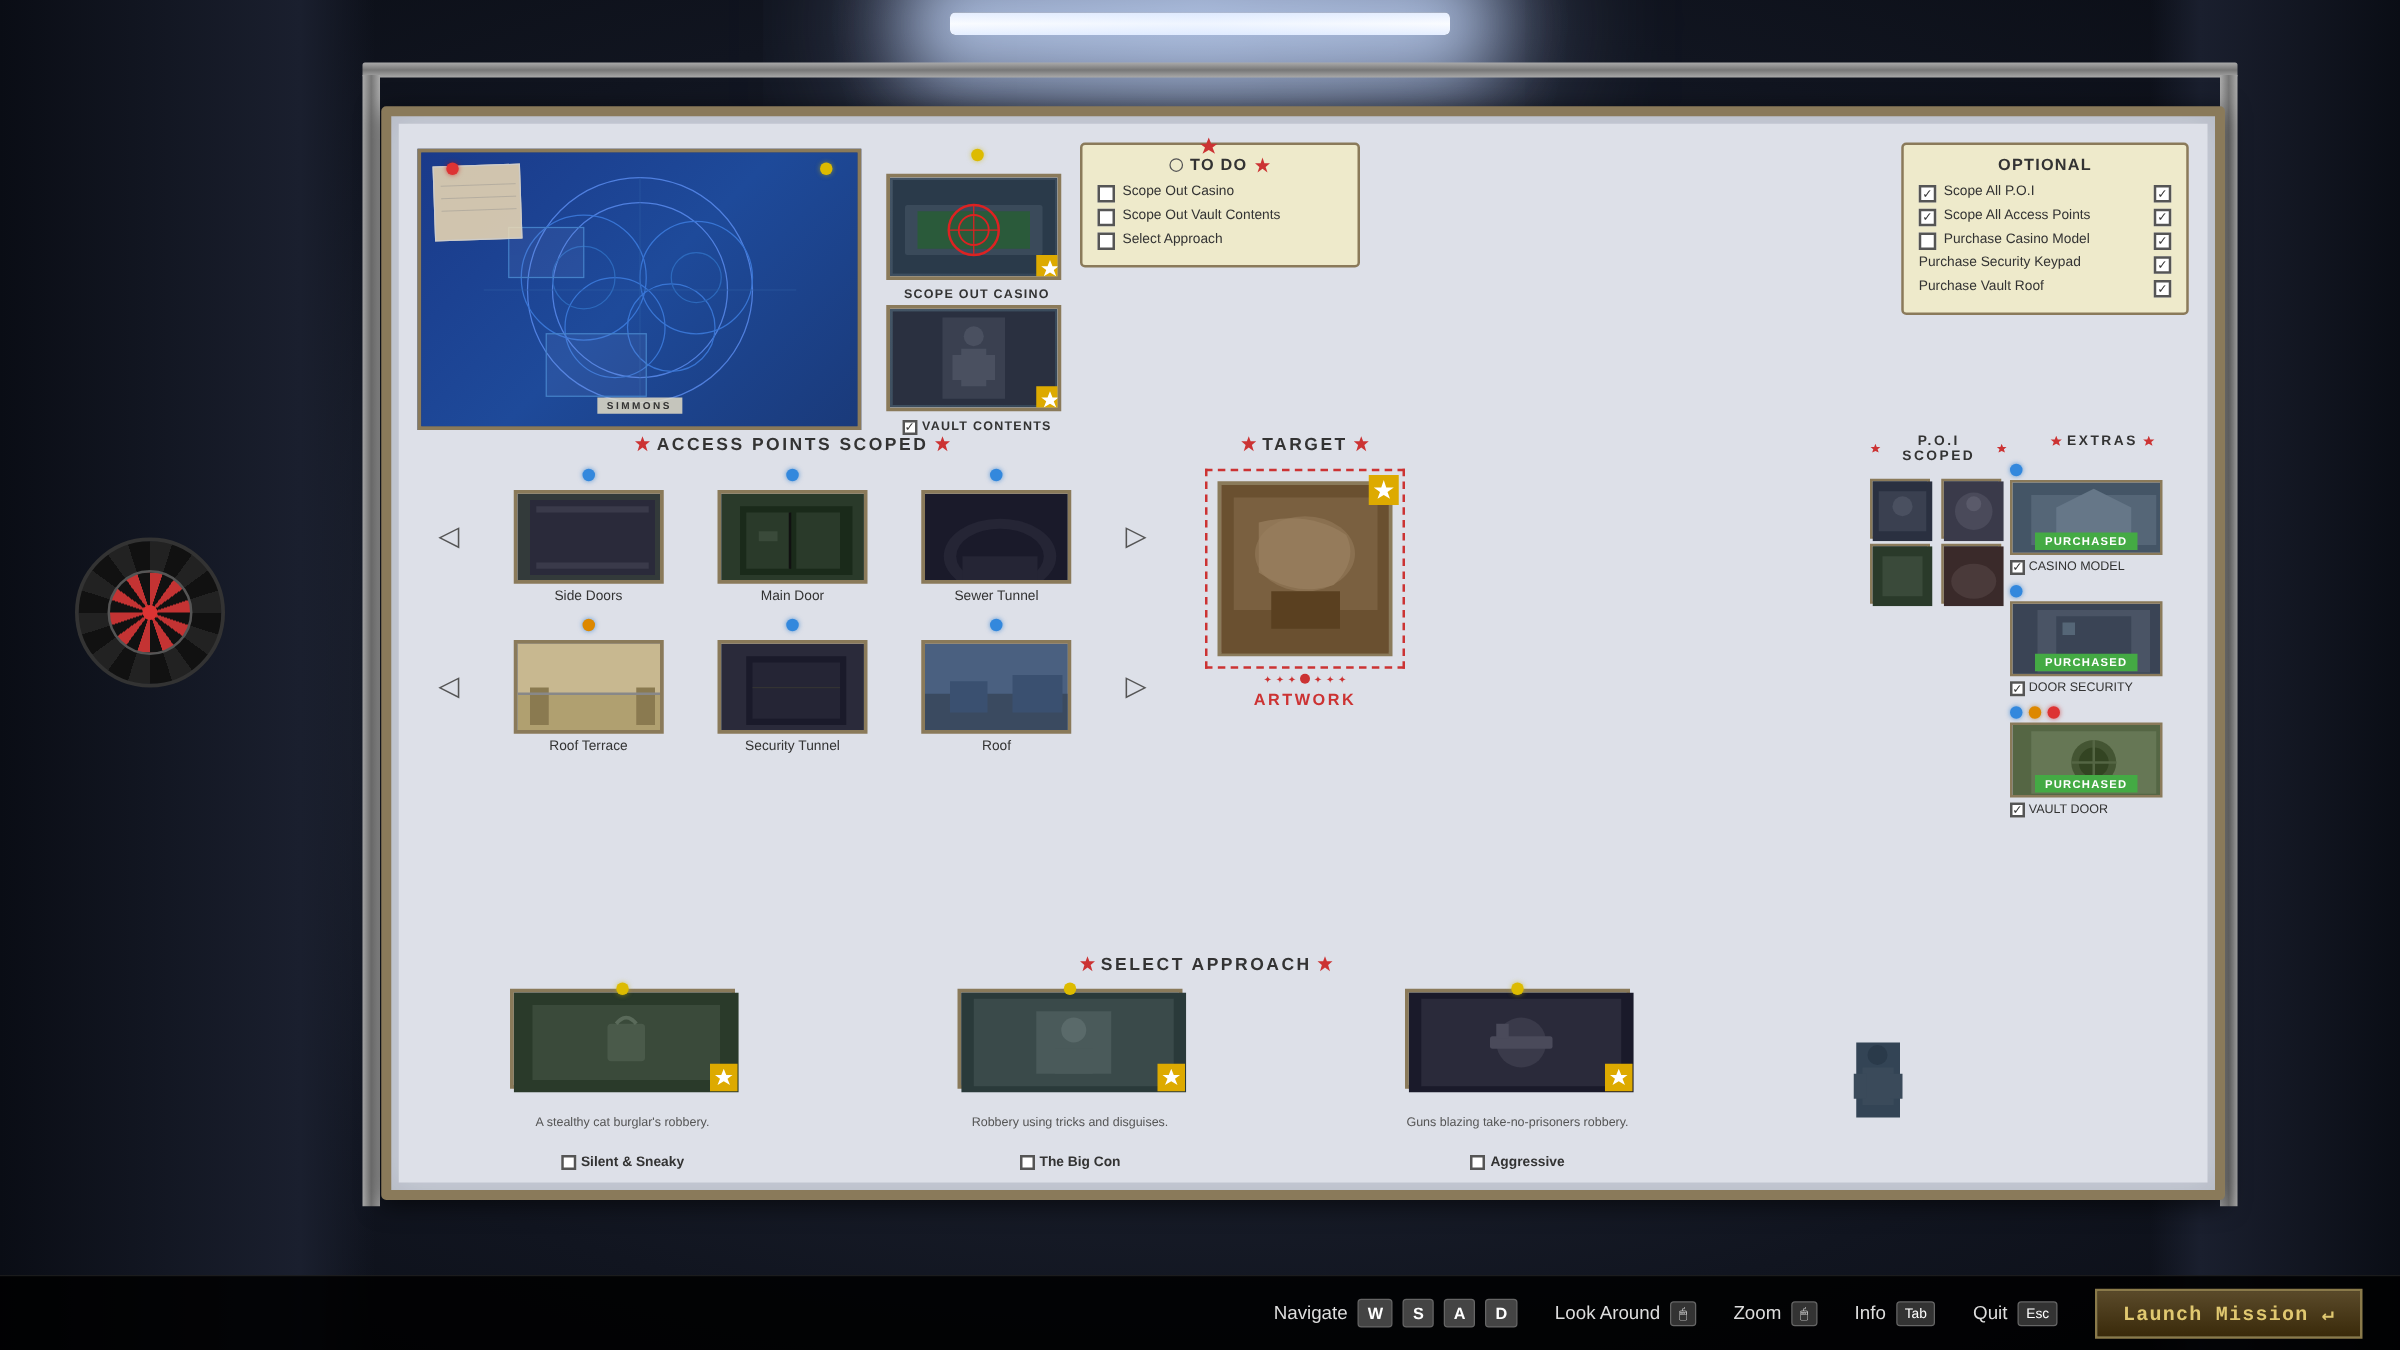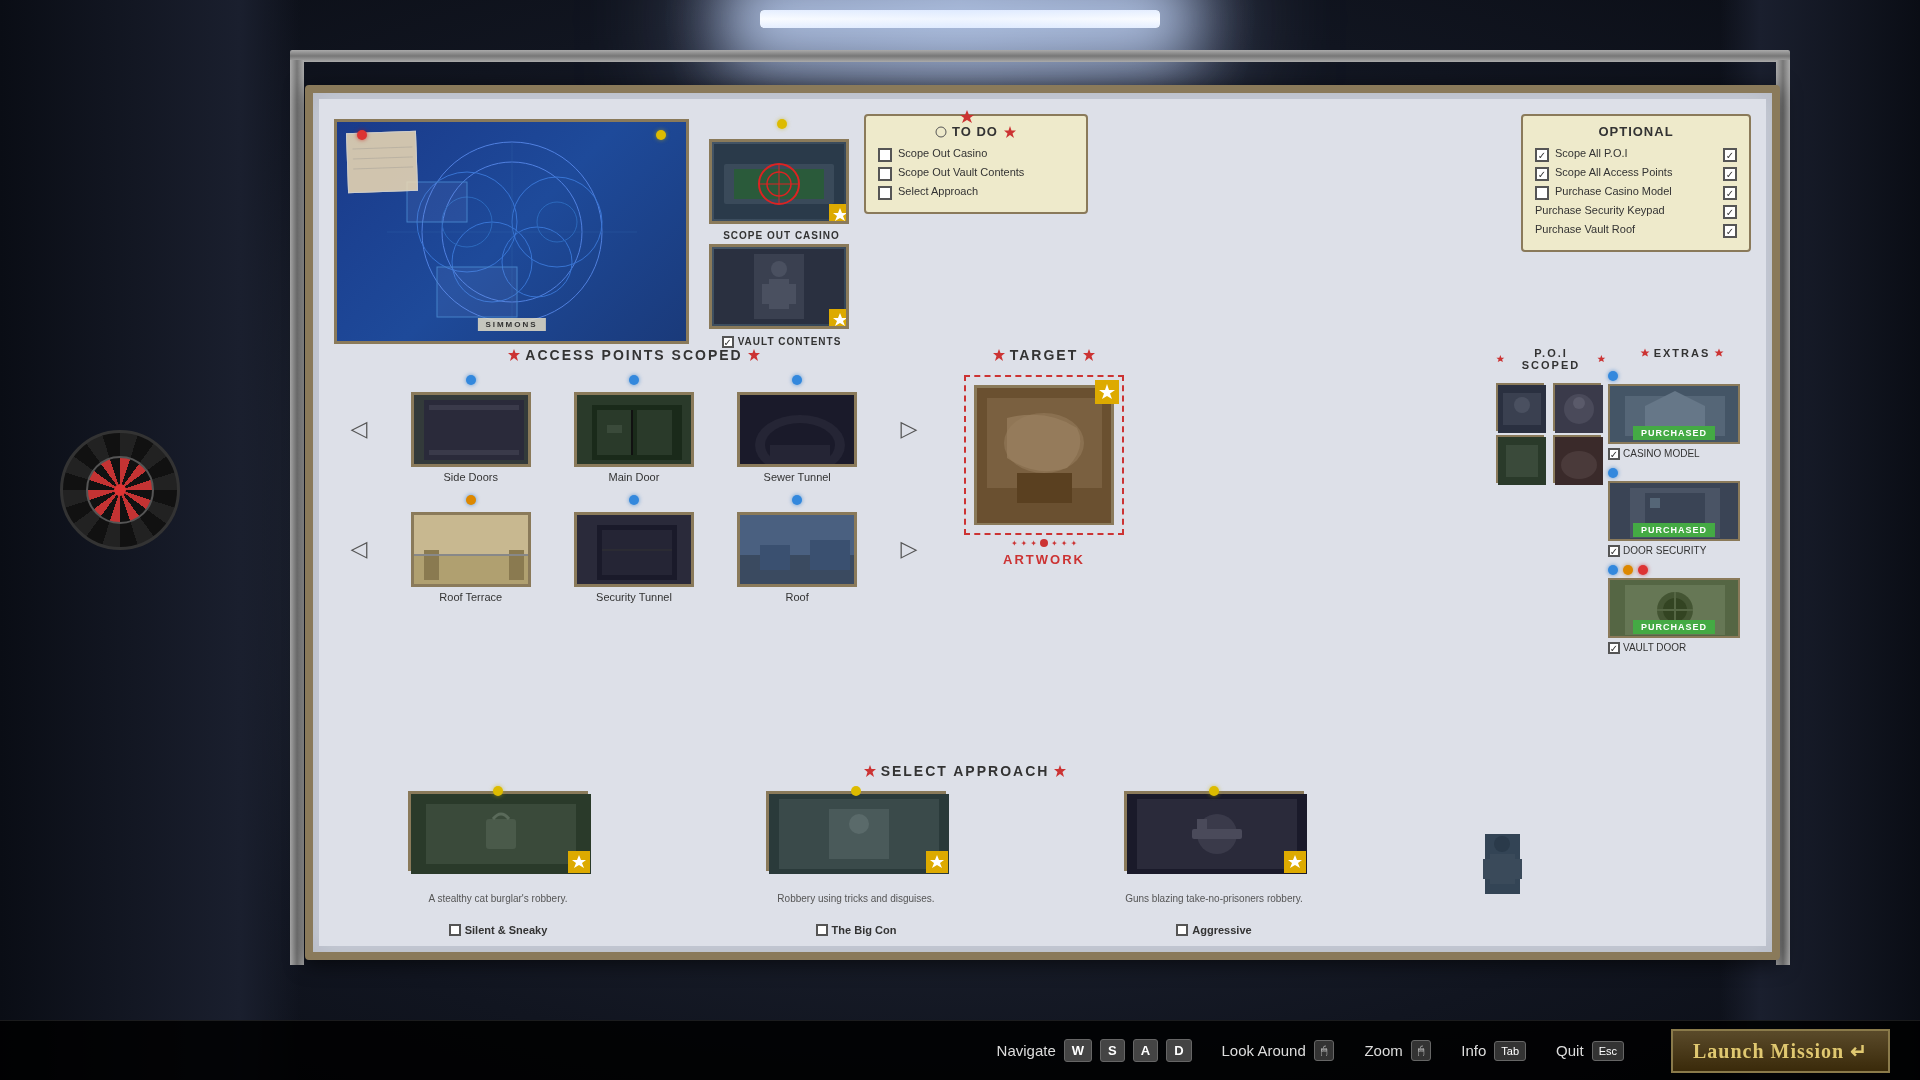--- a/index.html
+++ b/index.html
@@ -269,36 +269,35 @@
       color: #fff;
       font-size: 11px;
       padding: 3px 6px;
       border-radius: 3px;
     }
 
     .launch-btn {
       background: linear-gradient(to bottom, #5a4a2a, #3a2a0a);
       border: 2px solid #8a7a4a;
       color: #e0c870;
-      font-size: 20px;
+      font-size: 16px;
       font-weight: bold;
       padding: 8px 20px;
       cursor: pointer;
       letter-spacing: 1px;
-      font-family: Liberation Serif, serif;
-      margin-left: 17px;
+      font-family: Liberation Mono, monospace;
     }
 
     
     .extra-item {
       margin-bottom: 8px;
       position: relative;
     }
     .extra-thumb {
-      width: 132px;
+      width: 122px;
       height: 60px;
       background: linear-gradient(135deg, #556677, #445566);
       border: 2px solid #8a7a5a;
       position: relative;
       overflow: hidden;
     }
     .purchased-badge {
       position: absolute;
       bottom: 2px;
       left: 50%;

